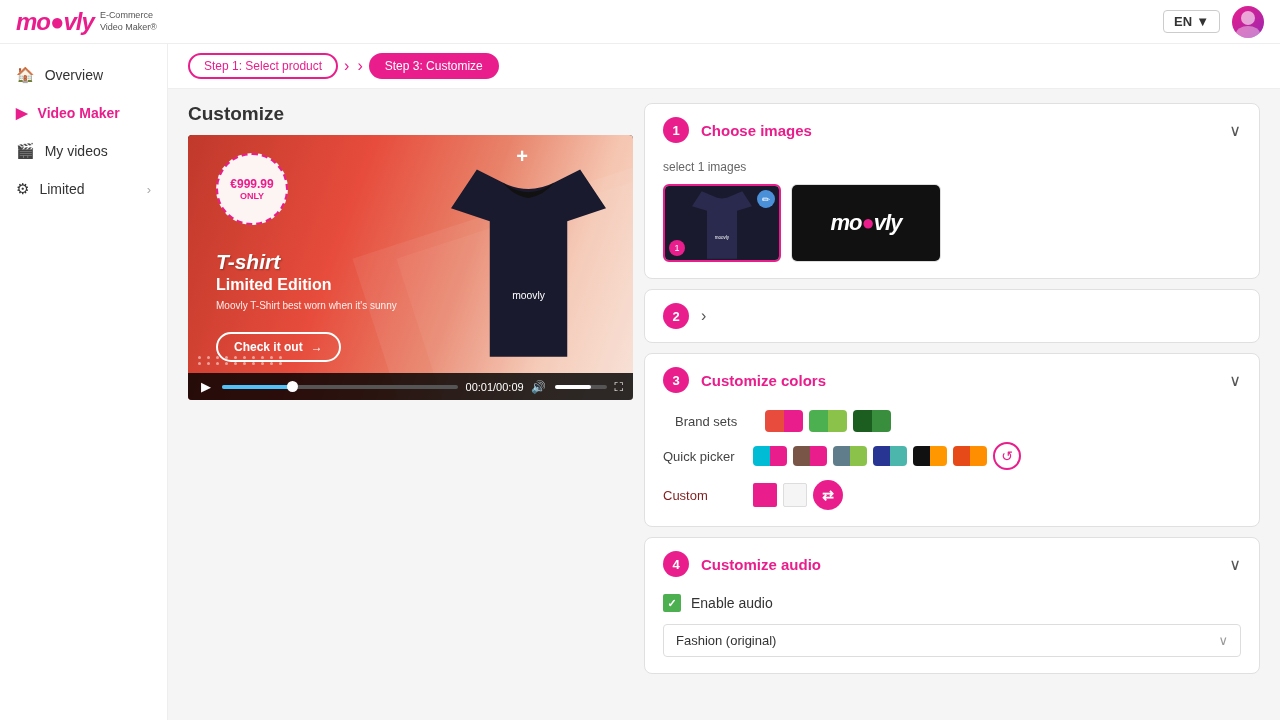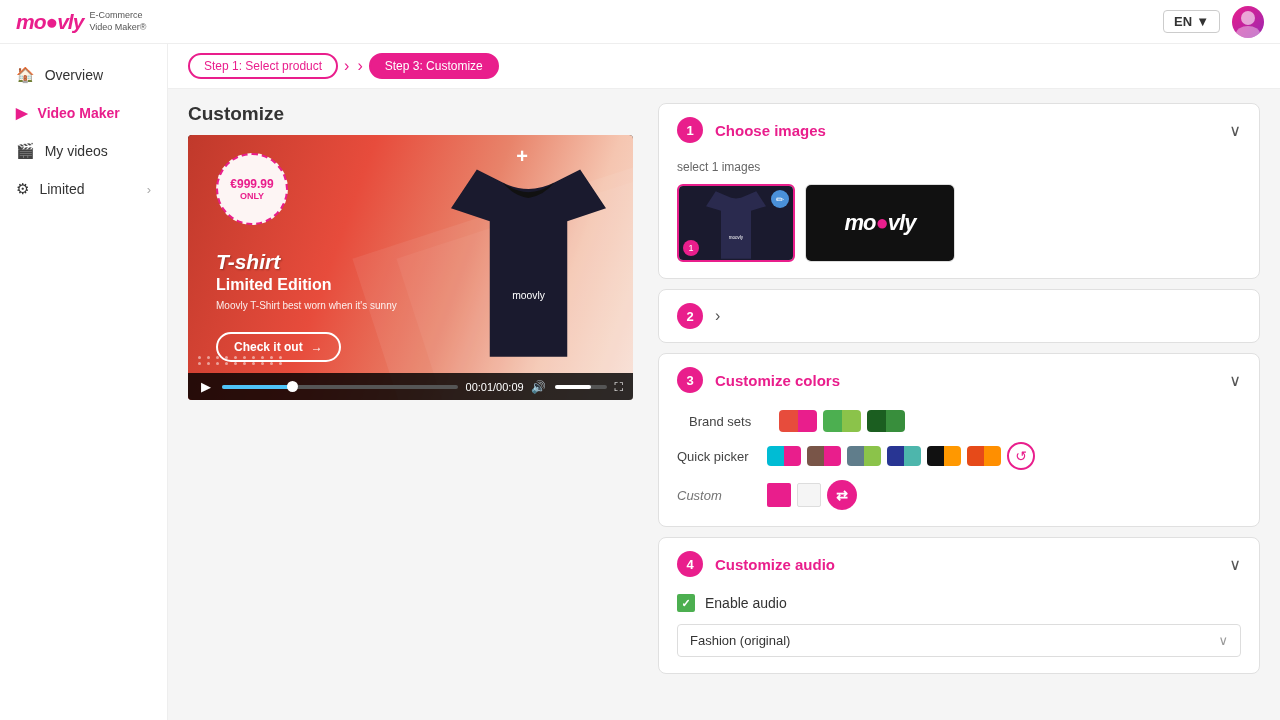--- a/index.html
+++ b/index.html
@@ -3,21 +3,21 @@
   <meta charset="utf-8">
   <style>
     * { box-sizing: border-box; margin: 0; padding: 0; }
     body { font-family: 'Segoe UI', Arial, sans-serif; background: #f5f5f5; color: #333; width: 1280px; height: 720px; overflow: hidden; display: flex; flex-direction: column; }
   </style>
 </head>
 <body>
 
 <div style="display:flex; align-items:center; background:#fff; padding:6px 16px; border-bottom:1px solid #eee; height:44px; flex-shrink:0;">
   <div style="display:flex; align-items:center; gap:6px;">
-    <span style="font-size:21px; font-weight:900; color:#e91e8c; letter-spacing:-1px; font-style:italic;">mo<span style="color:#e91e8c;">●</span>vly</span>
+    <span style="font-size:24px; font-weight:900; color:#e91e8c; letter-spacing:-1px; font-style:italic;">mo<span style="color:#e91e8c;">●</span>vly</span>
     <div style="font-size:9px; color:#555; line-height:1.3;">
       <div>E-Commerce</div>
       <div>Video Maker®</div>
     </div>
   </div>
   <div style="margin-left:auto; display:flex; align-items:center; gap:12px;font-weight:bold;">
     <div style="border:1px solid #ccc; border-radius:4px; padding:3px 10px; font-size:13px; cursor:pointer; display:flex; align-items:center; gap:4px;">
       <span>EN</span>
       <span>▼</span>
     </div>
@@ -58,21 +58,21 @@
       <div style="border:2px solid #e91e8c; border-radius:20px; padding:4px 14px; font-size:12px; color:#e91e8c; cursor:pointer; white-space:nowrap;">
         <span>Step 1:  Select product</span>
       </div>
       <span style="color:#e91e8c; font-size:16px; margin:0 2px;">›</span>
       <span style="color:#e91e8c; font-size:16px; margin:0 2px;">›</span>
       <div style="border:2px solid #e91e8c; border-radius:20px; padding:4px 14px; font-size:12px; color:white; background:#e91e8c; cursor:pointer; white-space:nowrap;">
         <span>Step 3:  Customize</span>
       </div>
     </div>
 
-    <div style="display:flex; flex:1; overflow:hidden; padding:14px 20px; gap:25px;">
+    <div style="display:flex; flex:1; overflow:hidden; padding:14px 20px; gap:11px;">
 
       <div style="display:flex; flex-direction:column; width:445px; flex-shrink:0;">
         <h2 style="font-size:19px; font-weight:600; color:#333; margin-bottom:10px;">Customize</h2>
 
         <div style="position:relative; width:445px; height:265px; background:#111; border-radius:4px; overflow:hidden; cursor:pointer;">
 
           <div style="position:absolute; inset:0; background:linear-gradient(110deg,#c0392b 0%,#e74c3c 35%,#e8836a 60%,#f5c5b0 80%,#f8e0d5 100%);"></div>
 
           <div style="position:absolute; inset:0; overflow:hidden;">
             <div style="position:absolute; top:-30px; left:55%; width:200%; height:250%; background:rgba(255,255,255,0.07); transform:rotate(-18deg);"></div>
@@ -244,21 +244,21 @@
                 </div>
                 <div style="display:flex; border-radius:4px; overflow:hidden; cursor:pointer; width:34px; height:20px;">
                   <div style="width:17px; height:20px; background:#e64a19;"></div>
                   <div style="width:17px; height:20px; background:#ff8f00;"></div>
                 </div>
                 <div style="width:28px; height:28px; border-radius:50%; border:2px solid #e91e8c; color:#e91e8c; display:flex; align-items:center; justify-content:center; cursor:pointer; font-size:14px;">↺</div>
               </div>
             </div>
 
             <div style="display:flex; align-items:center;">
-              <span style="width:90px; font-size:13px; color:#737373; flex-shrink:0;font-style:italic;">Custom</span>
+              <span style="width:90px; font-size:13px; color:#7f1d1d; flex-shrink:0;">Custom</span>
               <div style="display:flex; gap:6px; align-items:center;">
                 <div style="width:24px; height:24px; background:#e91e8c; border-radius:2px; cursor:pointer;"></div>
                 <div style="width:24px; height:24px; background:#f5f5f5; border:1px solid #ddd; border-radius:2px; cursor:pointer;"></div>
                 <div style="background:#e91e8c; border-radius:50%; width:30px; height:30px; display:flex; align-items:center; justify-content:center; color:white; cursor:pointer; font-size:14px; font-weight:bold;">⇄</div>
               </div>
             </div>
           </div>
         </div>
 
         <div style="background:#fff; border:1px solid #e0e0e0; border-radius:8px; overflow:hidden;">

